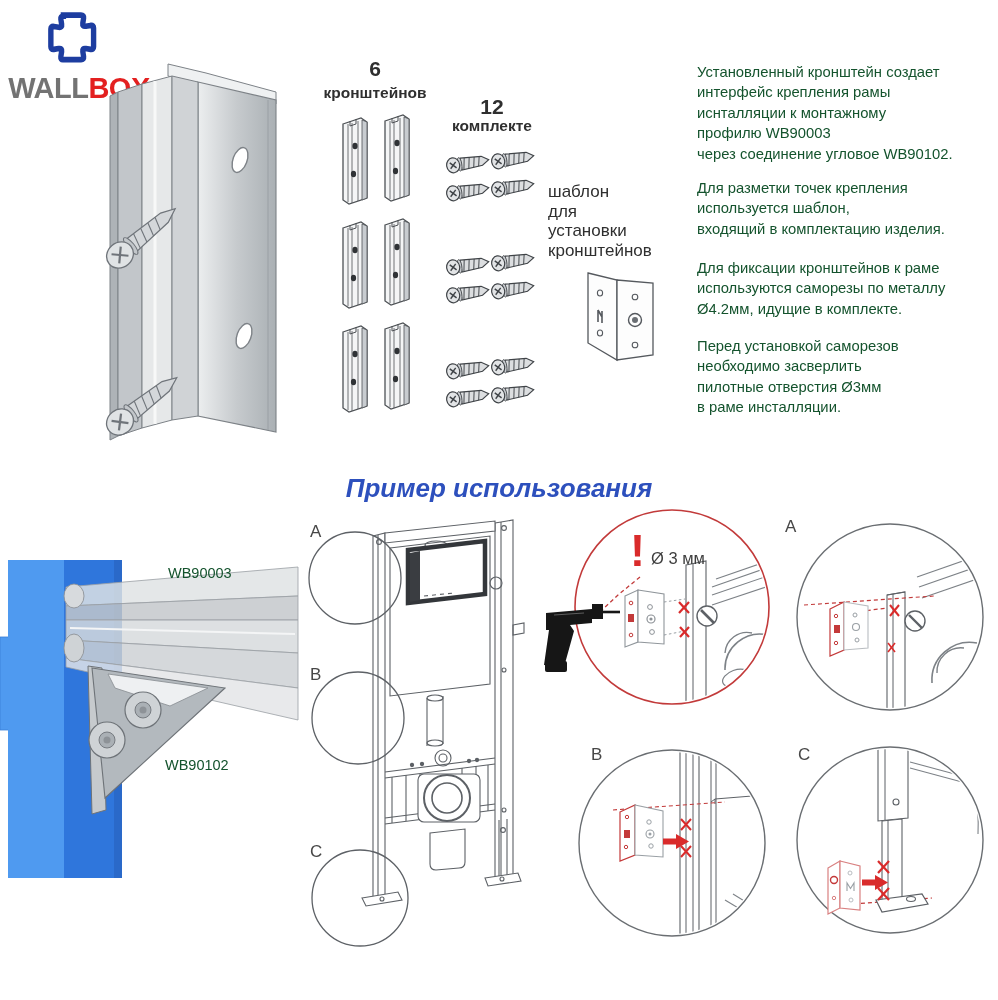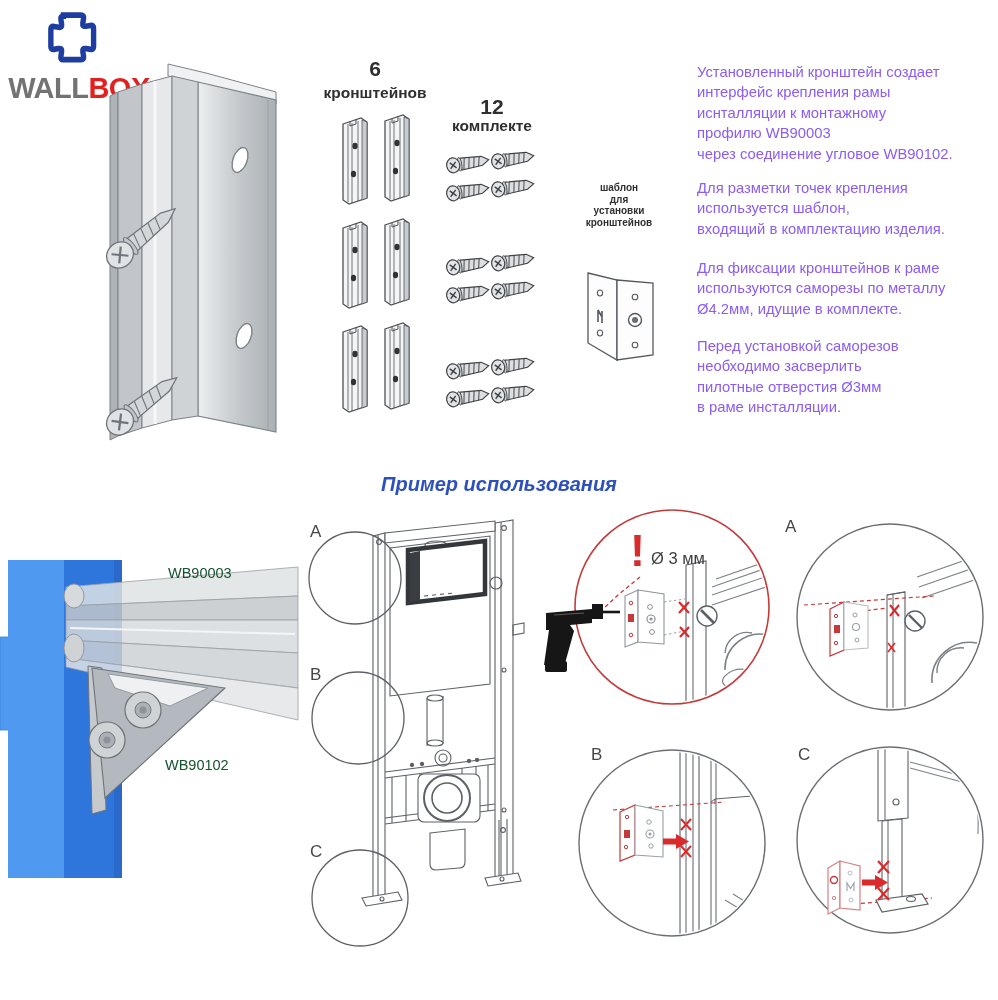--- a/index.html
+++ b/index.html
@@ -5,24 +5,24 @@
   html,body{margin:0;padding:0;background:#ffffff;}
   .page{position:relative;width:998px;height:1000px;background:#fff;overflow:hidden;
         font-family:"Liberation Sans",sans-serif;color:#3d3d3d;}
   .abs{position:absolute;}
   .logo-text{font-size:29px;font-weight:800;letter-spacing:-0.5px;}
   .logo-wall{color:#737373;}
   .logo-box{color:#e32020;}
   .title{font-size:27px;font-weight:600;color:#2b2b2b;letter-spacing:0.5px;text-align:center;}
   .qty-num{font-size:21px;font-weight:800;color:#2f2f2f;text-align:center;}
   .qty-name{font-size:15.5px;font-weight:800;color:#2f2f2f;text-align:center;}
-  .tmpl-caption{font-size:10px;font-weight:700;color:#2f2f2f;text-align:center;
+  .tmpl-caption{font-size:17px;font-weight:400;color:#2f2f2f;
         white-space:pre-line;line-height:1.15;}
-  .para{font-size:14.8px;line-height:20.4px;color:#8b5cf6;white-space:pre-line;width:300px;}
-  .example-heading{font-size:20px;font-weight:800;font-style:italic;color:#2d50bd;text-align:center;}
+  .para{font-size:14.8px;line-height:20.4px;color:#14532d;white-space:pre-line;width:300px;}
+  .example-heading{font-size:26px;font-weight:800;font-style:italic;color:#2d50bd;text-align:center;}
   .part-label{font-size:14.5px;color:#14532d;}
   .callout-letter{font-size:17px;color:#474747;}
   .drill-bang{font-size:45px;font-weight:800;color:#d92b2b;line-height:1;}
   .drill-note{font-size:16.5px;font-weight:400;color:#3f3f3f;}
   svg{display:block;}
 </style>
 </head>
 <body>
 
 <div class="page">

